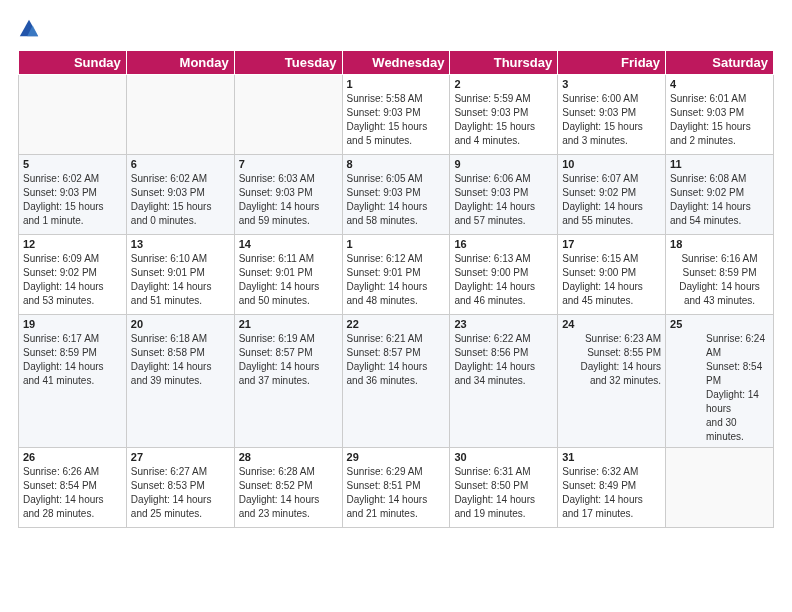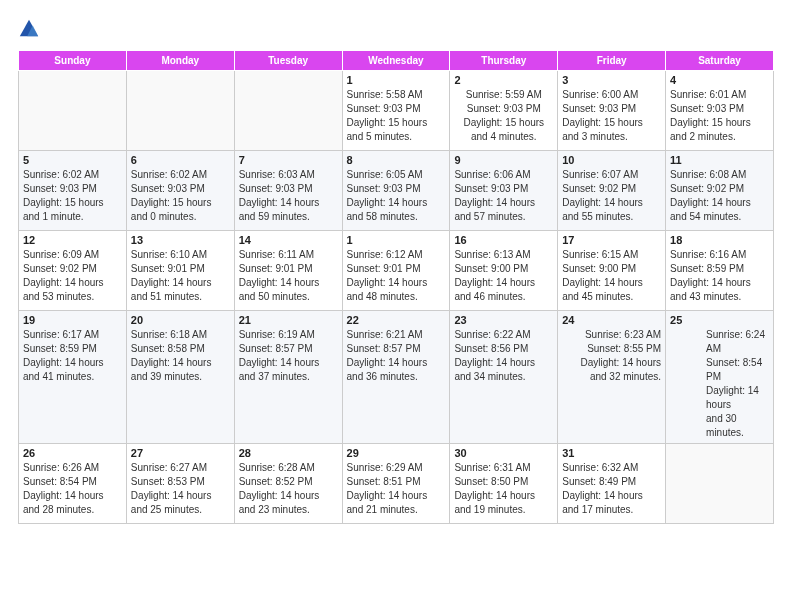--- a/index.html
+++ b/index.html
@@ -49,26 +49,26 @@
     .subtitle {
       font-size: 13px;
       color: #444;
     }
     .calendar {
       width: 100%;
       border-collapse: collapse;
       table-layout: fixed;
     }
     .calendar th {
-      background: #d946ef;
+      background: #be185d;
       color: #fff;
-      font-size: 10px;
+      font-size: 13px;
       font-weight: bold;
       padding: 4px 5px;
-      text-align: center;
+      text-align: right;
       border: 1px solid #fff;
     }
     .calendar td {
       border: 1px solid #ccc;
       vertical-align: top;
       padding: 3px 4px;
       font-size: 9px;
       color: #333;
       height: 80px;
       background: #fff;
@@ -132,21 +132,21 @@
           <td class="empty-cell"></td>
           <td>
             <span class="day-number">1</span>
             <div class="day-info" style="white-space: pre-line;">Sunrise: 5:58 AM
 Sunset: 9:03 PM
 Daylight: 15 hours
 and 5 minutes.</div>
           </td>
           <td>
             <span class="day-number">2</span>
-            <div class="day-info" style="white-space: pre-line; text-align: center;">Sunrise: 5:59 AM
+            <div class="day-info" style="white-space: pre-line;">Sunrise: 5:59 AM
 Sunset: 9:03 PM
 Daylight: 15 hours
 and 4 minutes.</div>
           </td>
           <td>
             <span class="day-number">3</span>
             <div class="day-info" style="white-space: pre-line;">Sunrise: 6:00 AM
 Sunset: 9:03 PM
 Daylight: 15 hours
 and 3 minutes.</div>
@@ -248,21 +248,21 @@
           </td>
           <td>
             <span class="day-number">17</span>
             <div class="day-info" style="white-space: pre-line;">Sunrise: 6:15 AM
 Sunset: 9:00 PM
 Daylight: 14 hours
 and 45 minutes.</div>
           </td>
           <td>
             <span class="day-number">18</span>
-            <div class="day-info" style="white-space: pre-line;">Sunrise: 6:16 AM
+            <div class="day-info" style="white-space: pre-line; text-align: center;">Sunrise: 6:16 AM
 Sunset: 8:59 PM
 Daylight: 14 hours
 and 43 minutes.</div>
           </td>
         </tr>
         <tr>
           <td>
             <span class="day-number">19</span>
             <div class="day-info" style="white-space: pre-line;">Sunrise: 6:17 AM
 Sunset: 8:59 PM

